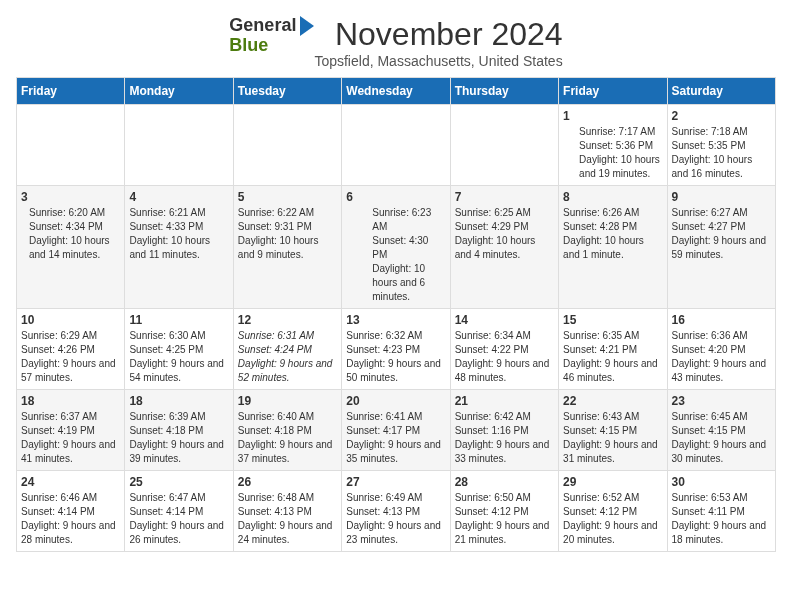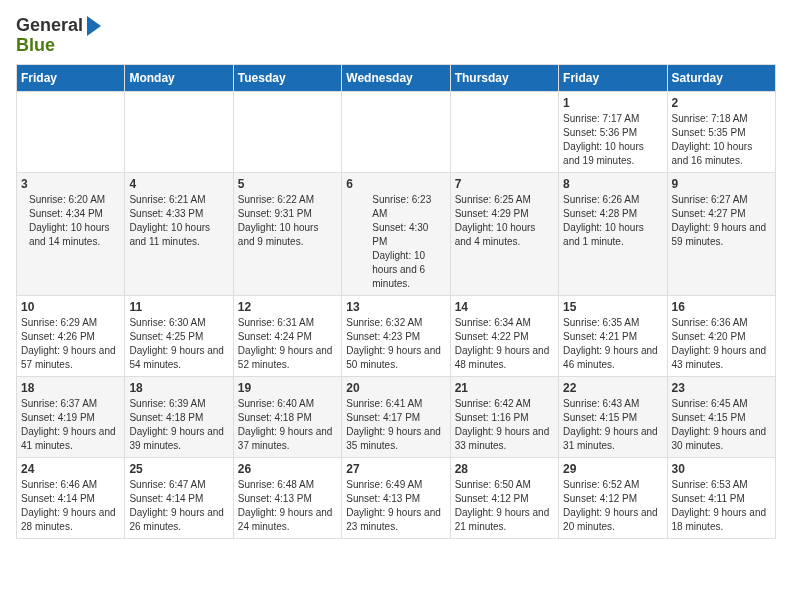--- a/index.html
+++ b/index.html
@@ -5,21 +5,21 @@
     * { box-sizing: border-box; margin: 0; padding: 0; }
     body {
       font-family: Arial, sans-serif;
       background: #fff;
       width: 792px;
       min-height: 612px;
       padding: 16px;
     }
     .header-area {
       display: flex;
-      justify-content: space-between;
+      justify-content: center;
       align-items: flex-start;
       margin-bottom: 8px;
     }
     .logo {
       display: flex;
       flex-direction: column;
       align-items: flex-start;
     }
     .logo-text {
       font-size: 18px;
@@ -97,20 +97,24 @@
 </head>
 <body>
 
 <div class="header-area">
   <div class="logo">
     <div class="logo-line">
       <span class="logo-text">General</span>
       <span class="logo-arrow"></span>
     </div>
     <span class="logo-text"><span class="blue">Blue</span></span>
+  </div>
+  <div class="title-block">
+    <div class="month-title">November 2024</div>
+    <div class="location-title">Topsfield, Massachusetts, United States</div>
   </div>
 </div>
 
 <table>
   <thead>
     <tr>
       <th>Friday</th>
       <th>Monday</th>
       <th>Tuesday</th>
       <th>Wednesday</th>
@@ -121,21 +125,21 @@
   </thead>
   <tbody id="calendar-body">
   <tr>
         <td class="empty-cell"></td>
         <td class="empty-cell"></td>
         <td class="empty-cell"></td>
         <td class="empty-cell"></td>
         <td class="empty-cell"></td>
         <td>
           <span class="day-number">1</span>
-          <div class="day-info" style="white-space: pre-line;">Sunrise: 7:17 AM
+          <div class="day-info" style="white-space: pre-line; margin-left: 16px;">Sunrise: 7:17 AM
 Sunset: 5:36 PM
 Daylight: 10 hours and 19 minutes.</div>
         </td>
         <td>
           <span class="day-number">2</span>
           <div class="day-info" style="white-space: pre-line;">Sunrise: 7:18 AM
 Sunset: 5:35 PM
 Daylight: 10 hours and 16 minutes.</div>
         </td>
       </tr>
@@ -191,21 +195,21 @@
 Daylight: 9 hours and 57 minutes.</div>
         </td>
         <td>
           <span class="day-number">11</span>
           <div class="day-info" style="white-space: pre-line;">Sunrise: 6:30 AM
 Sunset: 4:25 PM
 Daylight: 9 hours and 54 minutes.</div>
         </td>
         <td>
           <span class="day-number">12</span>
-          <div class="day-info" style="white-space: pre-line;">Sunrise: 6:31 AM
+          <div class="day-info" style="white-space: pre-line; font-style: italic;">Sunrise: 6:31 AM
 Sunset: 4:24 PM
 Daylight: 9 hours and 52 minutes.</div>
         </td>
         <td>
           <span class="day-number">13</span>
           <div class="day-info" style="white-space: pre-line;">Sunrise: 6:32 AM
 Sunset: 4:23 PM
 Daylight: 9 hours and 50 minutes.</div>
         </td>
         <td>

